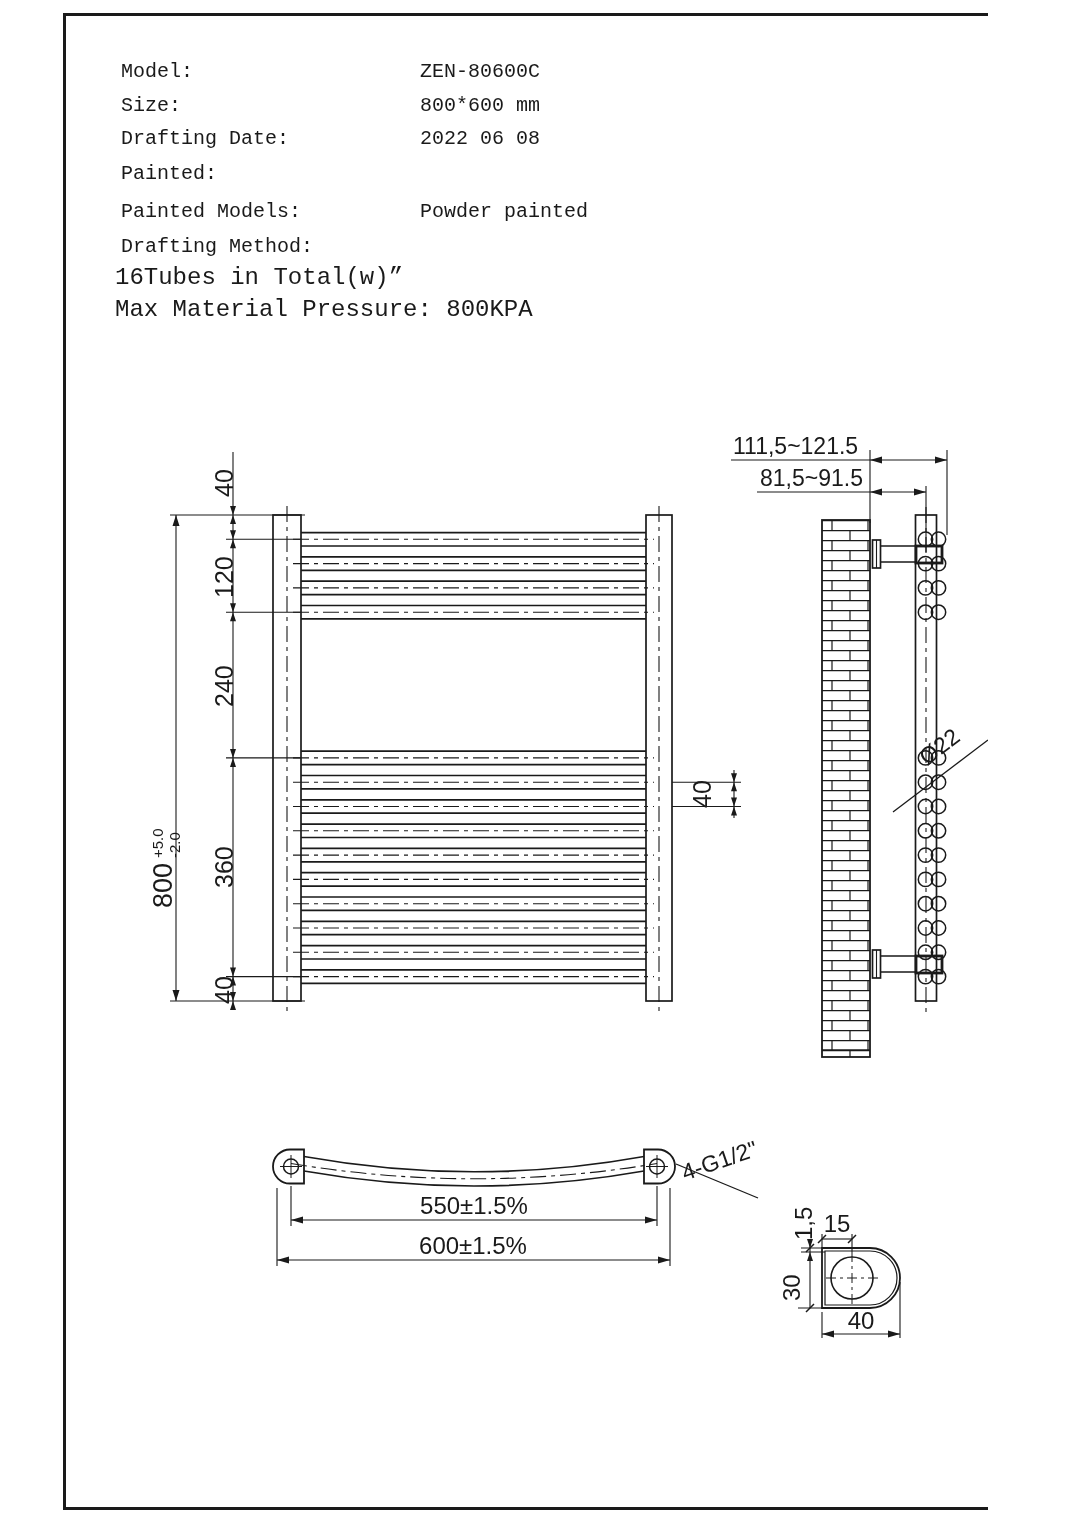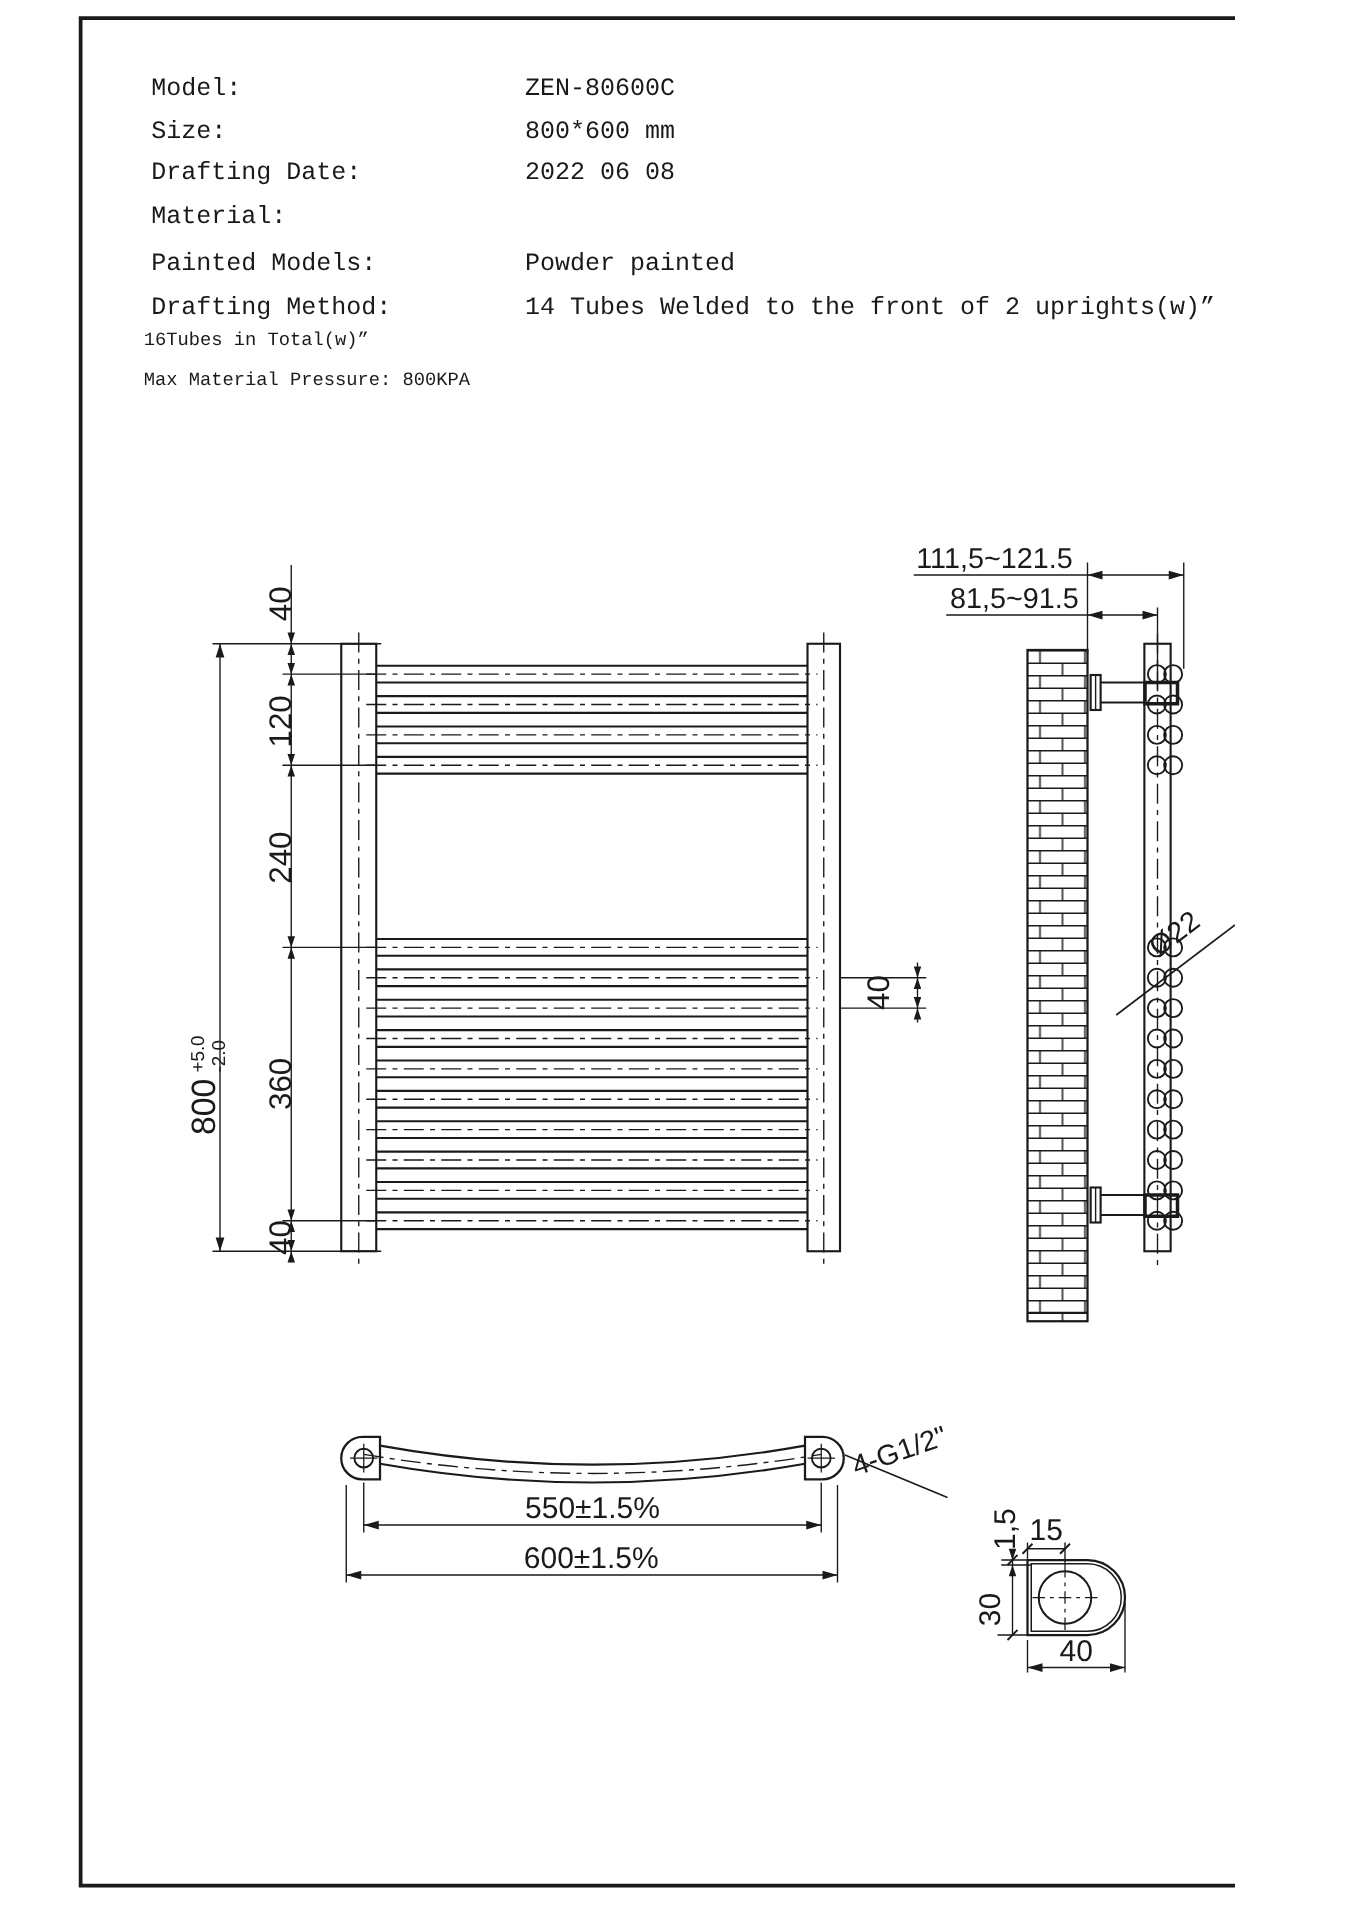--- a/index.html
+++ b/index.html
@@ -3,37 +3,37 @@
 <meta charset="utf-8">
 <style>
   html,body{margin:0;padding:0;background:#fff;}
   .page{position:relative;width:988px;height:1527px;background:#fff;overflow:hidden;
         font-family:"Liberation Mono",monospace;color:#1a1a1a;}
   .border-frame{position:absolute;left:63px;top:13px;width:949px;height:1491px;
         border:3px solid #1a1a1a;}
   .hrow{position:absolute;left:0;width:1080px;height:26px;font-size:20px;white-space:pre;}
   .hlabel{position:absolute;left:121px;}
   .hvalue{position:absolute;left:388px;margin-left:32px;}
-  .hline{position:absolute;left:115px;font-size:15px;white-space:pre;}
+  .hline{position:absolute;left:115px;font-size:24px;white-space:pre;}
   svg{position:absolute;left:0;top:0;}
   text{font-family:"Liberation Sans",sans-serif;fill:#1a1a1a;stroke:none;}
 </style>
 </head>
 <body>
 
 <div class="page">
   <div class="border-frame"></div>
 
   <div>
     <div class="hrow" style="top:60px"><span class="hlabel">Model:</span><span class="hvalue">ZEN-80600C</span></div>
     <div class="hrow" style="top:94px"><span class="hlabel">Size:</span><span class="hvalue">800*600 mm</span></div>
     <div class="hrow" style="top:127px"><span class="hlabel">Drafting Date:</span><span class="hvalue">2022 06 08</span></div>
-    <div class="hrow" style="top:162px"><span class="hlabel">Material:</span></div>
+    <div class="hrow" style="top:162px"><span class="hlabel">Painted:</span></div>
     <div class="hrow" style="top:200px"><span class="hlabel">Painted Models:</span><span class="hvalue">Powder painted</span></div>
-    <div class="hrow" style="top:235px"><span class="hlabel">Drafting Method:</span><span class="hvalue">14 Tubes Welded to the front of 2 uprights(w)”</span></div>
+    <div class="hrow" style="top:235px"><span class="hlabel">Drafting Method:</span></div>
     <div class="hline" style="top:264px">16Tubes in Total(w)”</div>
     <div class="hline" style="top:296px">Max Material Pressure: 800KPA</div>
   </div>
 
   <svg width="1080" height="1527" viewBox="0 0 1080 1527" stroke="#1a1a1a" fill="none" stroke-width="1.7">
     <defs>
       <pattern id="brick" x="822" y="520" width="36" height="20" patternUnits="userSpaceOnUse">
         <path d="M0,0.6 H36 M0,10.6 H36 M10,0.6 V10.6 M28,10.6 V20" stroke="#1a1a1a" stroke-width="1.2" fill="none"></path>
       </pattern>
     </defs>

